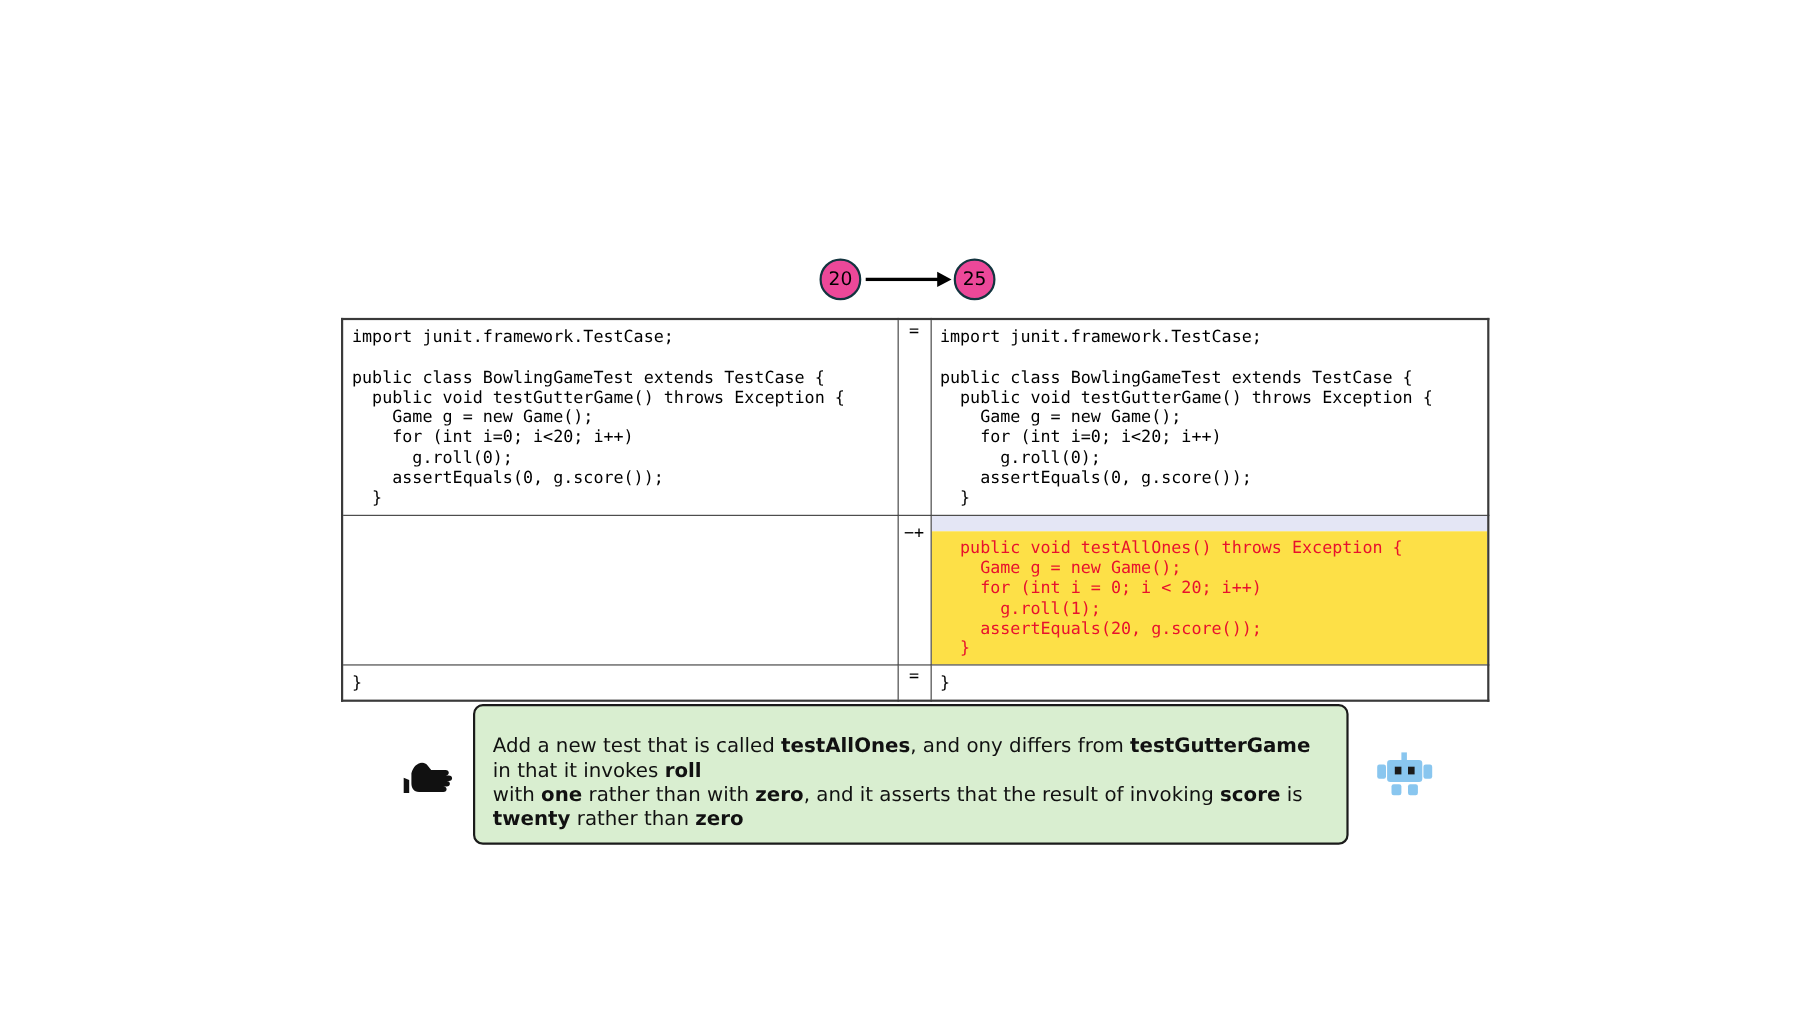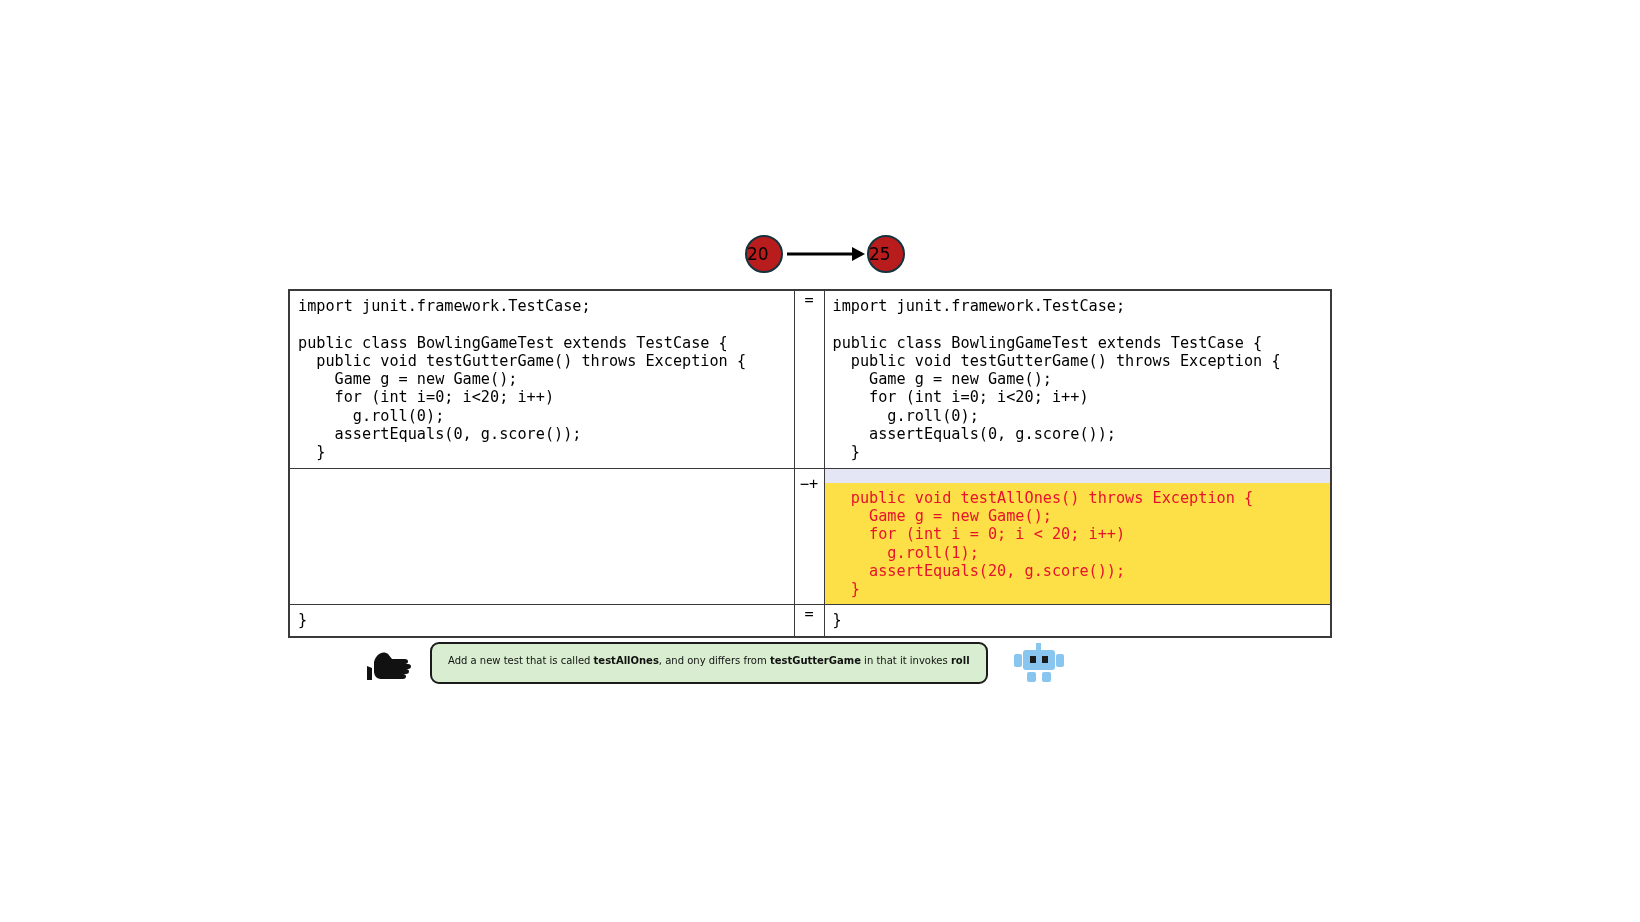--- a/index.html
+++ b/index.html
@@ -23,23 +23,24 @@
     width: 160px;
     height: 44px;
     display: flex;
     align-items: center;
   }
   .state-node {
     width: 38px;
     height: 38px;
     border-radius: 50%;
     border: 2px solid #13343f;
-    background: #b91c1c;
-    display: flex;
-    align-items: center;
+    background: #ec4899;
+    display: flex;
+    align-items: center;
+    justify-content: center;
     font-family: "DejaVu Sans", sans-serif;
     font-size: 17px;
     color: #000000;
     box-sizing: border-box;
     flex: 0 0 auto;
   }
   .arrow-wrap {
     flex: 1 1 auto;
     height: 18px;
     position: relative;
@@ -62,21 +63,21 @@
     width: 0;
     height: 0;
     border-top: 7px solid transparent;
     border-bottom: 7px solid transparent;
     border-left: 13px solid #000000;
   }
 
   
   .diff-table {
     position: absolute;
-    left: 288px;
+    left: 310px;
     top: 289px;
     width: 1044px;
     border-collapse: collapse;
     table-layout: fixed;
     border: 2px solid #3a3a3a;
   }
   .diff-table td {
     border: 1px solid #3a3a3a;
     vertical-align: top;
     padding: 0;
@@ -130,23 +131,23 @@
     display: flex;
     align-items: center;
     justify-content: center;
   }
   .banner {
     flex: 0 0 auto;
     max-width: 760px;
     background: #d9eed0;
     border: 2px solid #1b1b1b;
     border-radius: 9px;
-    padding: 6px 16px 10px 16px;
+    padding: 26px 16px 10px 16px;
     font-family: "DejaVu Sans", sans-serif;
-    font-size: 10px;
+    font-size: 18px;
     line-height: 22px;
     color: #111111;
   }
   .banner b { font-weight: bold; }
   .robot-icon {
     flex: 0 0 auto;
     margin-left: 22px;
     width: 58px;
     height: 44px;
     display: flex;
@@ -235,20 +236,21 @@
     <svg width="54" height="42" viewBox="0 0 54 42" aria-hidden="true">
       <path d="M6 24 L6 38 L11 38 L11 26 Z" fill="#111111"></path>
       <path d="M13 20 C15 12, 22 8, 27 12 L31 17 L44 17 C48 17 48 22 44 22 L33 22
                L47 22 C51 22 51 27 47 27 L33 27 L45 27 C49 27 49 32 45 32 L32 32
                L42 32 C46 32 46 37 42 37 L20 37 C15 37 13 33 13 29 Z" fill="#111111"></path>
     </svg>
   </div>
 
   <div class="banner">
     <div><span>Add a new test that is called </span><b>testAllOnes</b><span>, and ony differs from </span><b>testGutterGame</b><span> in that it invokes </span><b>roll</b></div>
+    <div><span>with </span><b>one</b><span> rather than with </span><b>zero</b><span>, and it asserts that the result of invoking </span><b>score</b><span> is </span><b>twenty</b><span> rather than </span><b>zero</b></div>
   </div>
 
   <div class="robot-icon">
     <svg width="56" height="42" viewBox="0 0 56 42" aria-hidden="true">
       <rect x="25" y="1" width="5" height="7" fill="#89c6ef"></rect>
       <rect x="12" y="8" width="32" height="20" rx="3" fill="#89c6ef"></rect>
       <rect x="19" y="14" width="6" height="7" fill="#1b1b1b"></rect>
       <rect x="31" y="14" width="6" height="7" fill="#1b1b1b"></rect>
       <rect x="3" y="12" width="8" height="13" rx="2" fill="#89c6ef"></rect>
       <rect x="45" y="12" width="8" height="13" rx="2" fill="#89c6ef"></rect>

